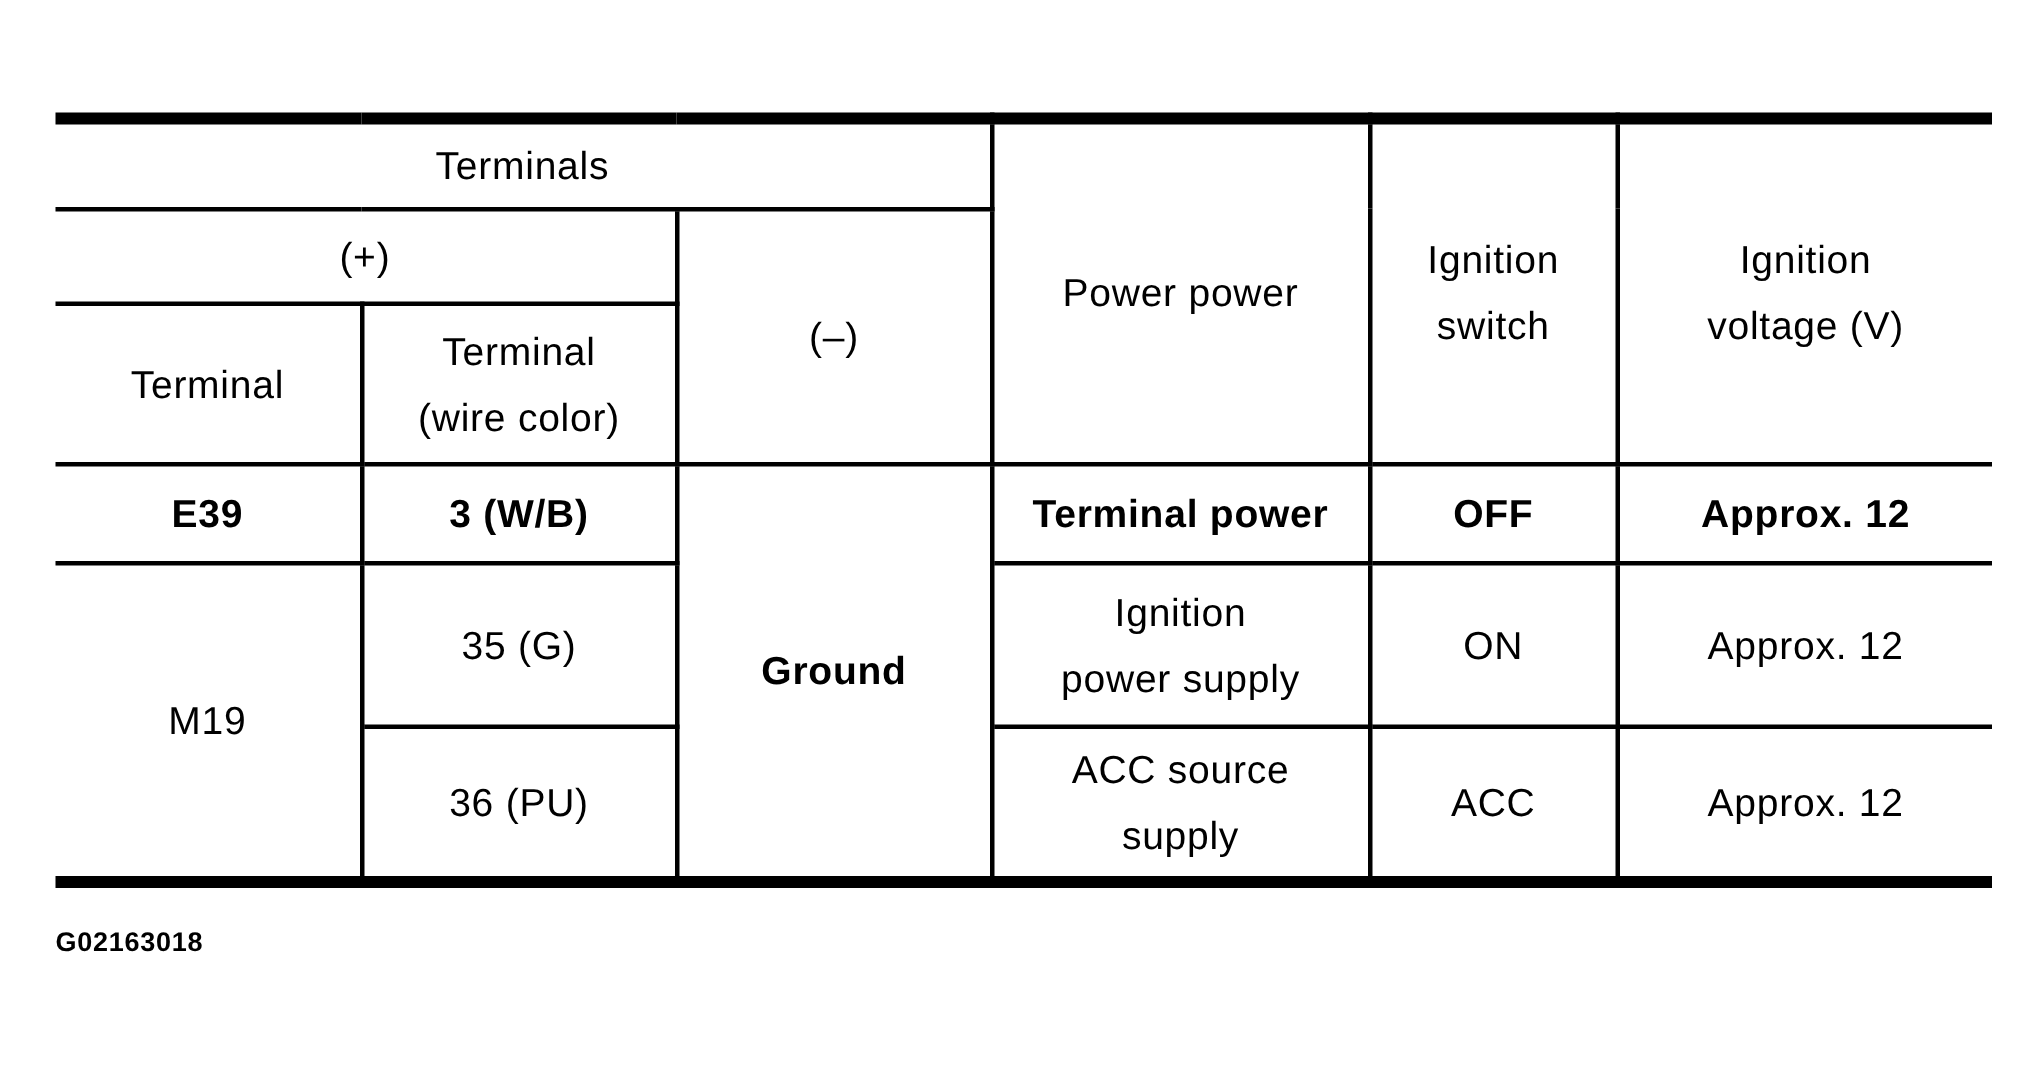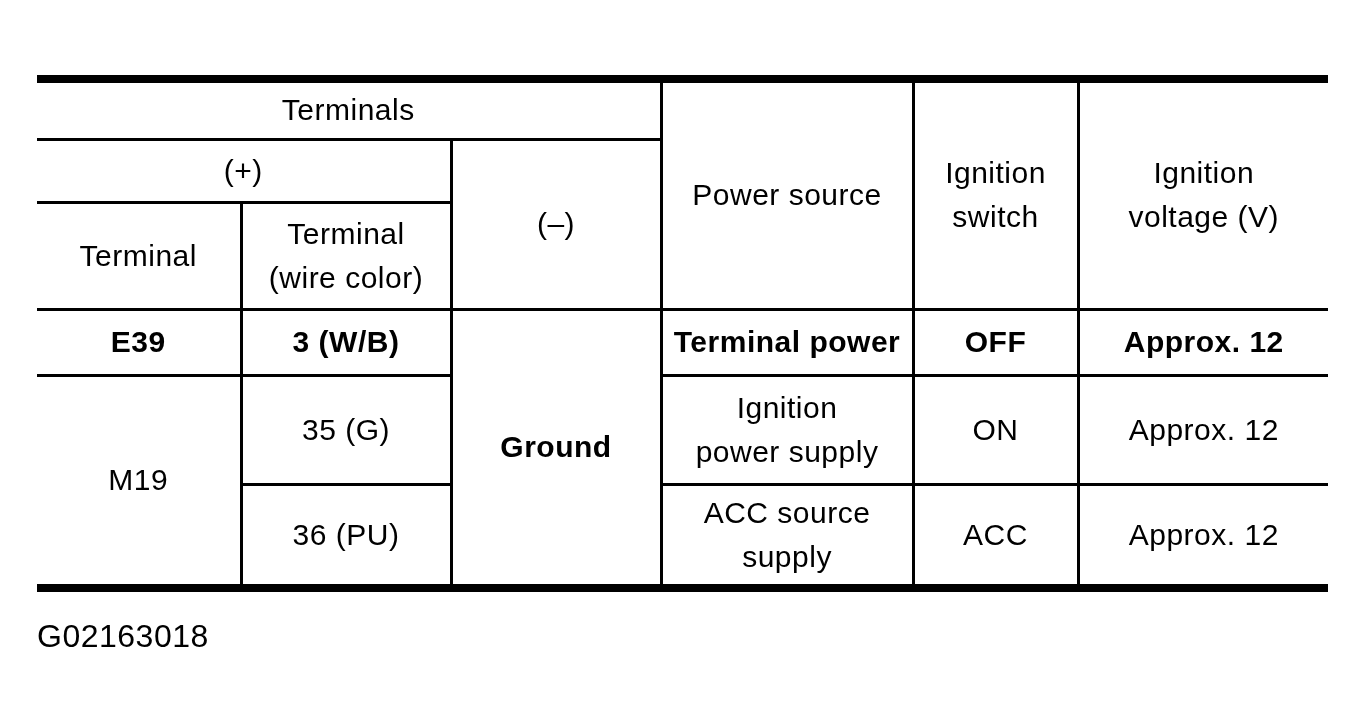--- a/index.html
+++ b/index.html
@@ -24,62 +24,62 @@
     width: 1291px;
     border-top: 8px solid #000;
     border-bottom: 8px solid #000;
     border-left: none;
     border-right: none;
   }
   table.spec-table td {
     border: 3px solid #000;
     text-align: center;
     vertical-align: middle;
-    font-size: 30px;
+    font-size: 26px;
     line-height: 44px;
     letter-spacing: 0.5px;
     white-space: pre-line;
     padding: 0 4px;
     overflow: hidden;
   }
   table.spec-table td.edge-l { border-left: none; }
   table.spec-table td.edge-r { border-right: none; }
   tr.r-terminals   { height: 60px; }
   tr.r-plus        { height: 63px; }
   tr.r-subhead     { height: 107px; }
   tr.r-body1       { height: 66px; font-weight: bold; }
   tr.r-body2       { height: 109px; }
   tr.r-body3       { height: 104px; }
   .figure-id {
     position: absolute;
     left: 37px;
     top: 618px;
-    font-size: 32px;
-    font-weight: normal;
+    font-size: 18px;
+    font-weight: bold;
     letter-spacing: 0.5px;
   }
 </style>
 </head>
 <body>
 
 <div class="page">
 
   <table class="spec-table">
     <colgroup>
       <col style="width:204px">
       <col style="width:210px">
       <col style="width:210px">
       <col style="width:252px">
       <col style="width:165px">
       <col style="width:250px">
     </colgroup>
     <tbody>
       <tr class="r-terminals">
         <td colspan="3" class="edge-l">Terminals</td>
-        <td rowspan="3">Power source</td>
+        <td rowspan="3">Power power</td>
         <td rowspan="3">Ignition
 switch</td>
         <td rowspan="3" class="edge-r">Ignition
 voltage (V)</td>
       </tr>
       <tr class="r-plus">
         <td colspan="2" class="edge-l">(+)</td>
         <td rowspan="2">(–)</td>
       </tr>
       <tr class="r-subhead">

